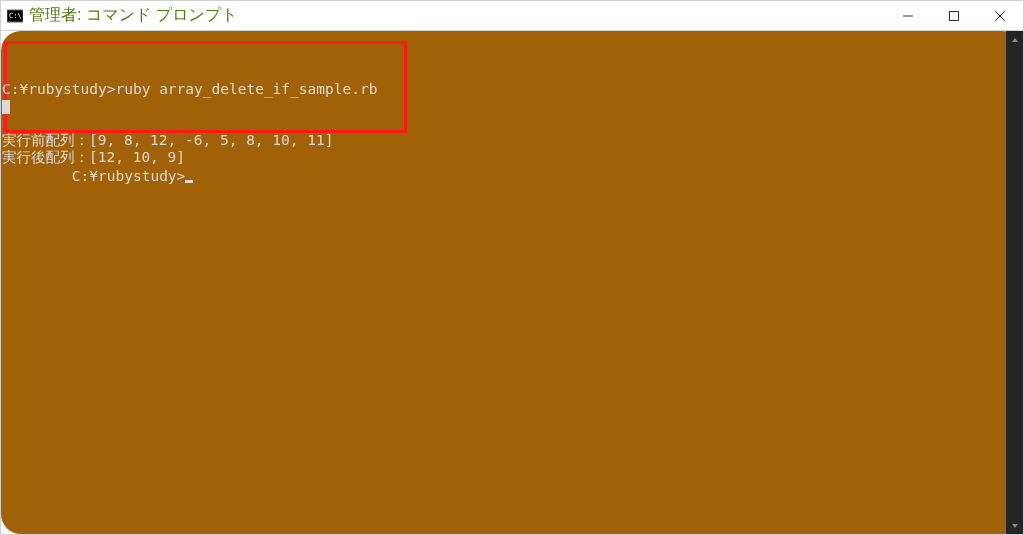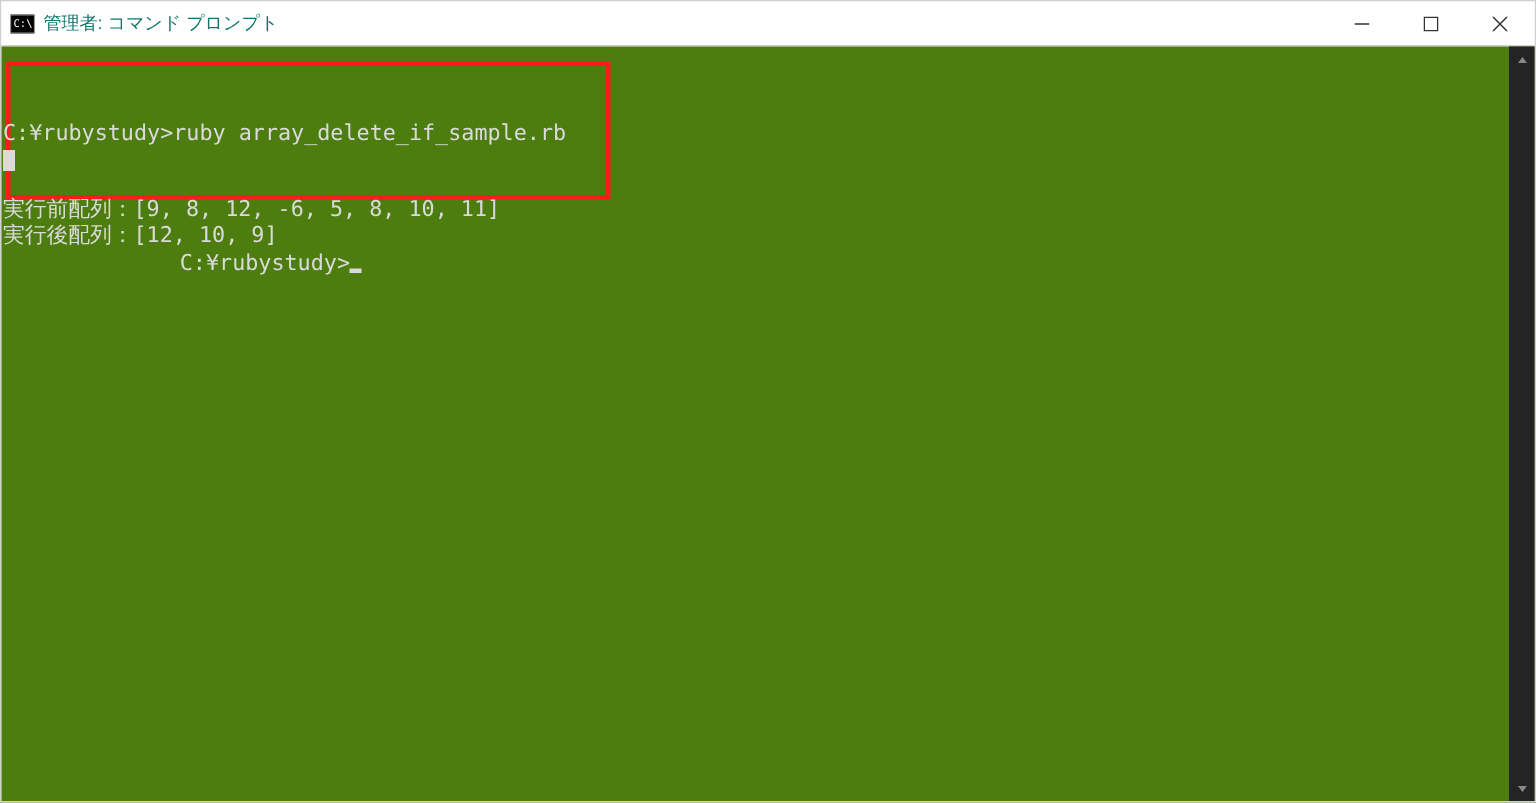--- a/index.html
+++ b/index.html
@@ -35,45 +35,46 @@
       margin-right: 6px;
       display: flex;
       align-items: center;
       justify-content: center;
     }
     .titlebar-icon svg {
       width: 16px;
       height: 16px;
     }
     .titlebar-text {
-      font-size: 12px;
-      color: #0f766e;
+      font-size: 16px;
+      color: #4d7c0f;
       flex: 1;
     }
     .window-controls {
       display: flex;
       height: 100%;
     }
     .win-btn {
       width: 46px;
       height: 29px;
       display: flex;
       align-items: center;
       justify-content: center;
       color: #333333;
     }
     .win-btn svg {
       width: 10px;
       height: 10px;
     }
     .terminal-area {
       flex: 1;
-      background: #4d7c0f;
-      position: relative;
-      display: flex;
+      background: #a16207;
+      position: relative;
+      display: flex;
+      border-radius: 20px;
     }
     .terminal-content {
       flex: 1;
       color: #dadada;
       font-family: "MS Gothic", "Consolas", monospace;
       font-size: 14.5px;
       line-height: 17px;
       padding: 0;
       white-space: pre;
       position: relative;
@@ -103,21 +104,20 @@
       background: #dadada;
       vertical-align: baseline;
       margin-right: 0;
       position: relative;
       top: 2px;
     }
     .prompt2 {
       position: absolute;
       left: 1px;
       top: 120px;
-      margin-left: 48px;
     }
     .cursor {
       display: inline-block;
       width: 8px;
       height: 3px;
       background: #dadada;
       margin-left: 0;
       position: relative;
       top: 2px;
     }

